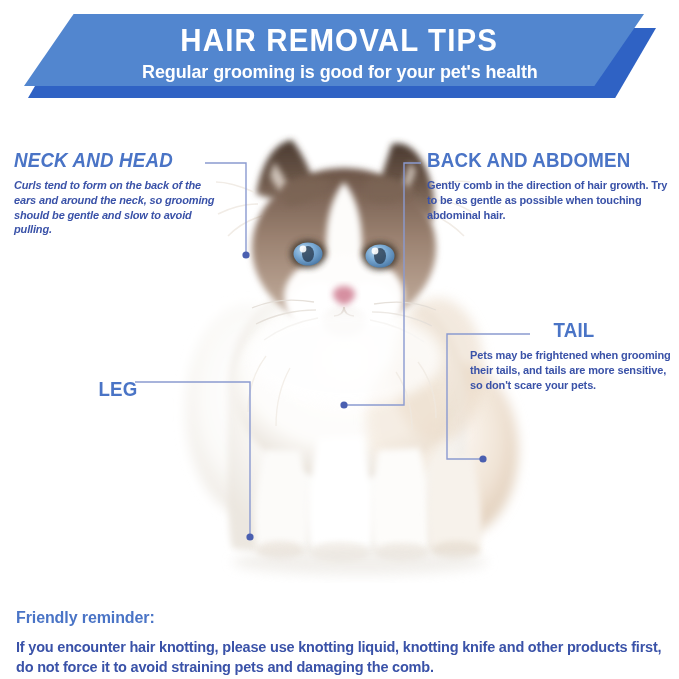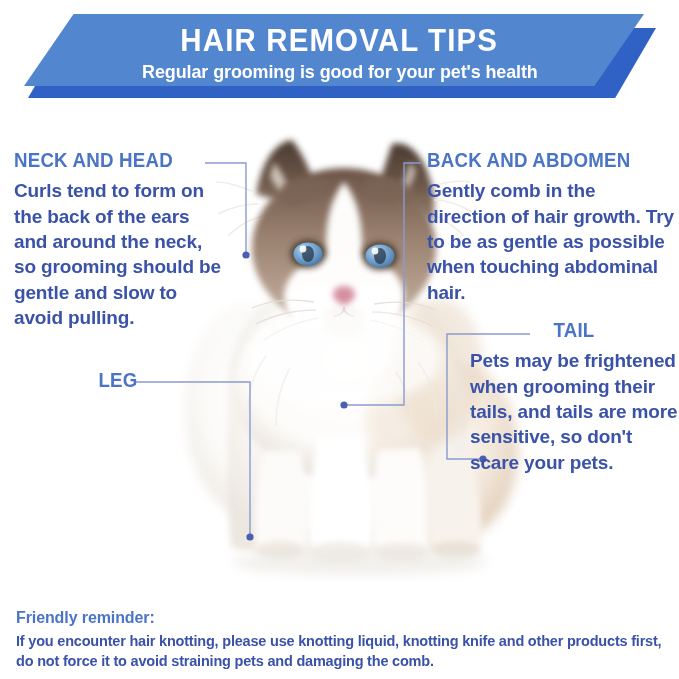--- a/index.html
+++ b/index.html
@@ -91,30 +91,30 @@
     font-size: 19.5px;
     font-weight: bold;
     letter-spacing: 0.2px;
     line-height: 1.1;
     margin-bottom: 7px;
     transform: scaleX(0.96);
     transform-origin: left center;
   }
   .callout p {
     color: #3a52a8;
-    font-size: 19px;
+    font-size: 11px;
     font-weight: bold;
     line-height: 1.33;
     letter-spacing: -0.15px;
   }
 
-  #c-neck   { left: 14px;  top: 150px; width: 210px; }
+  #c-neck   { left: 14px;  top: 150px; width: 210px; font-style: italic; }
   #c-back   { left: 427px; top: 150px; width: 252px; }
   #c-tail   { left: 470px; top: 320px; width: 208px; }
-  #c-leg    { left: 12px;  top: 370px; width: 212px; }
+  #c-leg    { left: 12px;  top: 379px; width: 212px; }
 
   #c-tail h3 { text-align: center; transform-origin: center; }
   #c-leg  h3 { text-align: center; transform-origin: center; }
 
   
   .connectors {
     position: absolute;
     left: 0; top: 0;
     width: 679px; height: 679px;
     pointer-events: none;
@@ -133,21 +133,21 @@
     font-weight: bold;
     line-height: 1.25;
     letter-spacing: -0.1px;
   }
   .footer .fr-body {
     color: #3a52a8;
     font-size: 14.5px;
     font-weight: bold;
     line-height: 1.35;
     letter-spacing: -0.2px;
-    margin-top: 4px;
+    margin-top: 10px;
   }
 </style>
 </head>
 <body>
 
 <div id="poster">
 
   <div class="banner">
     <div class="banner-back"></div>
     <div class="banner-front"></div>

